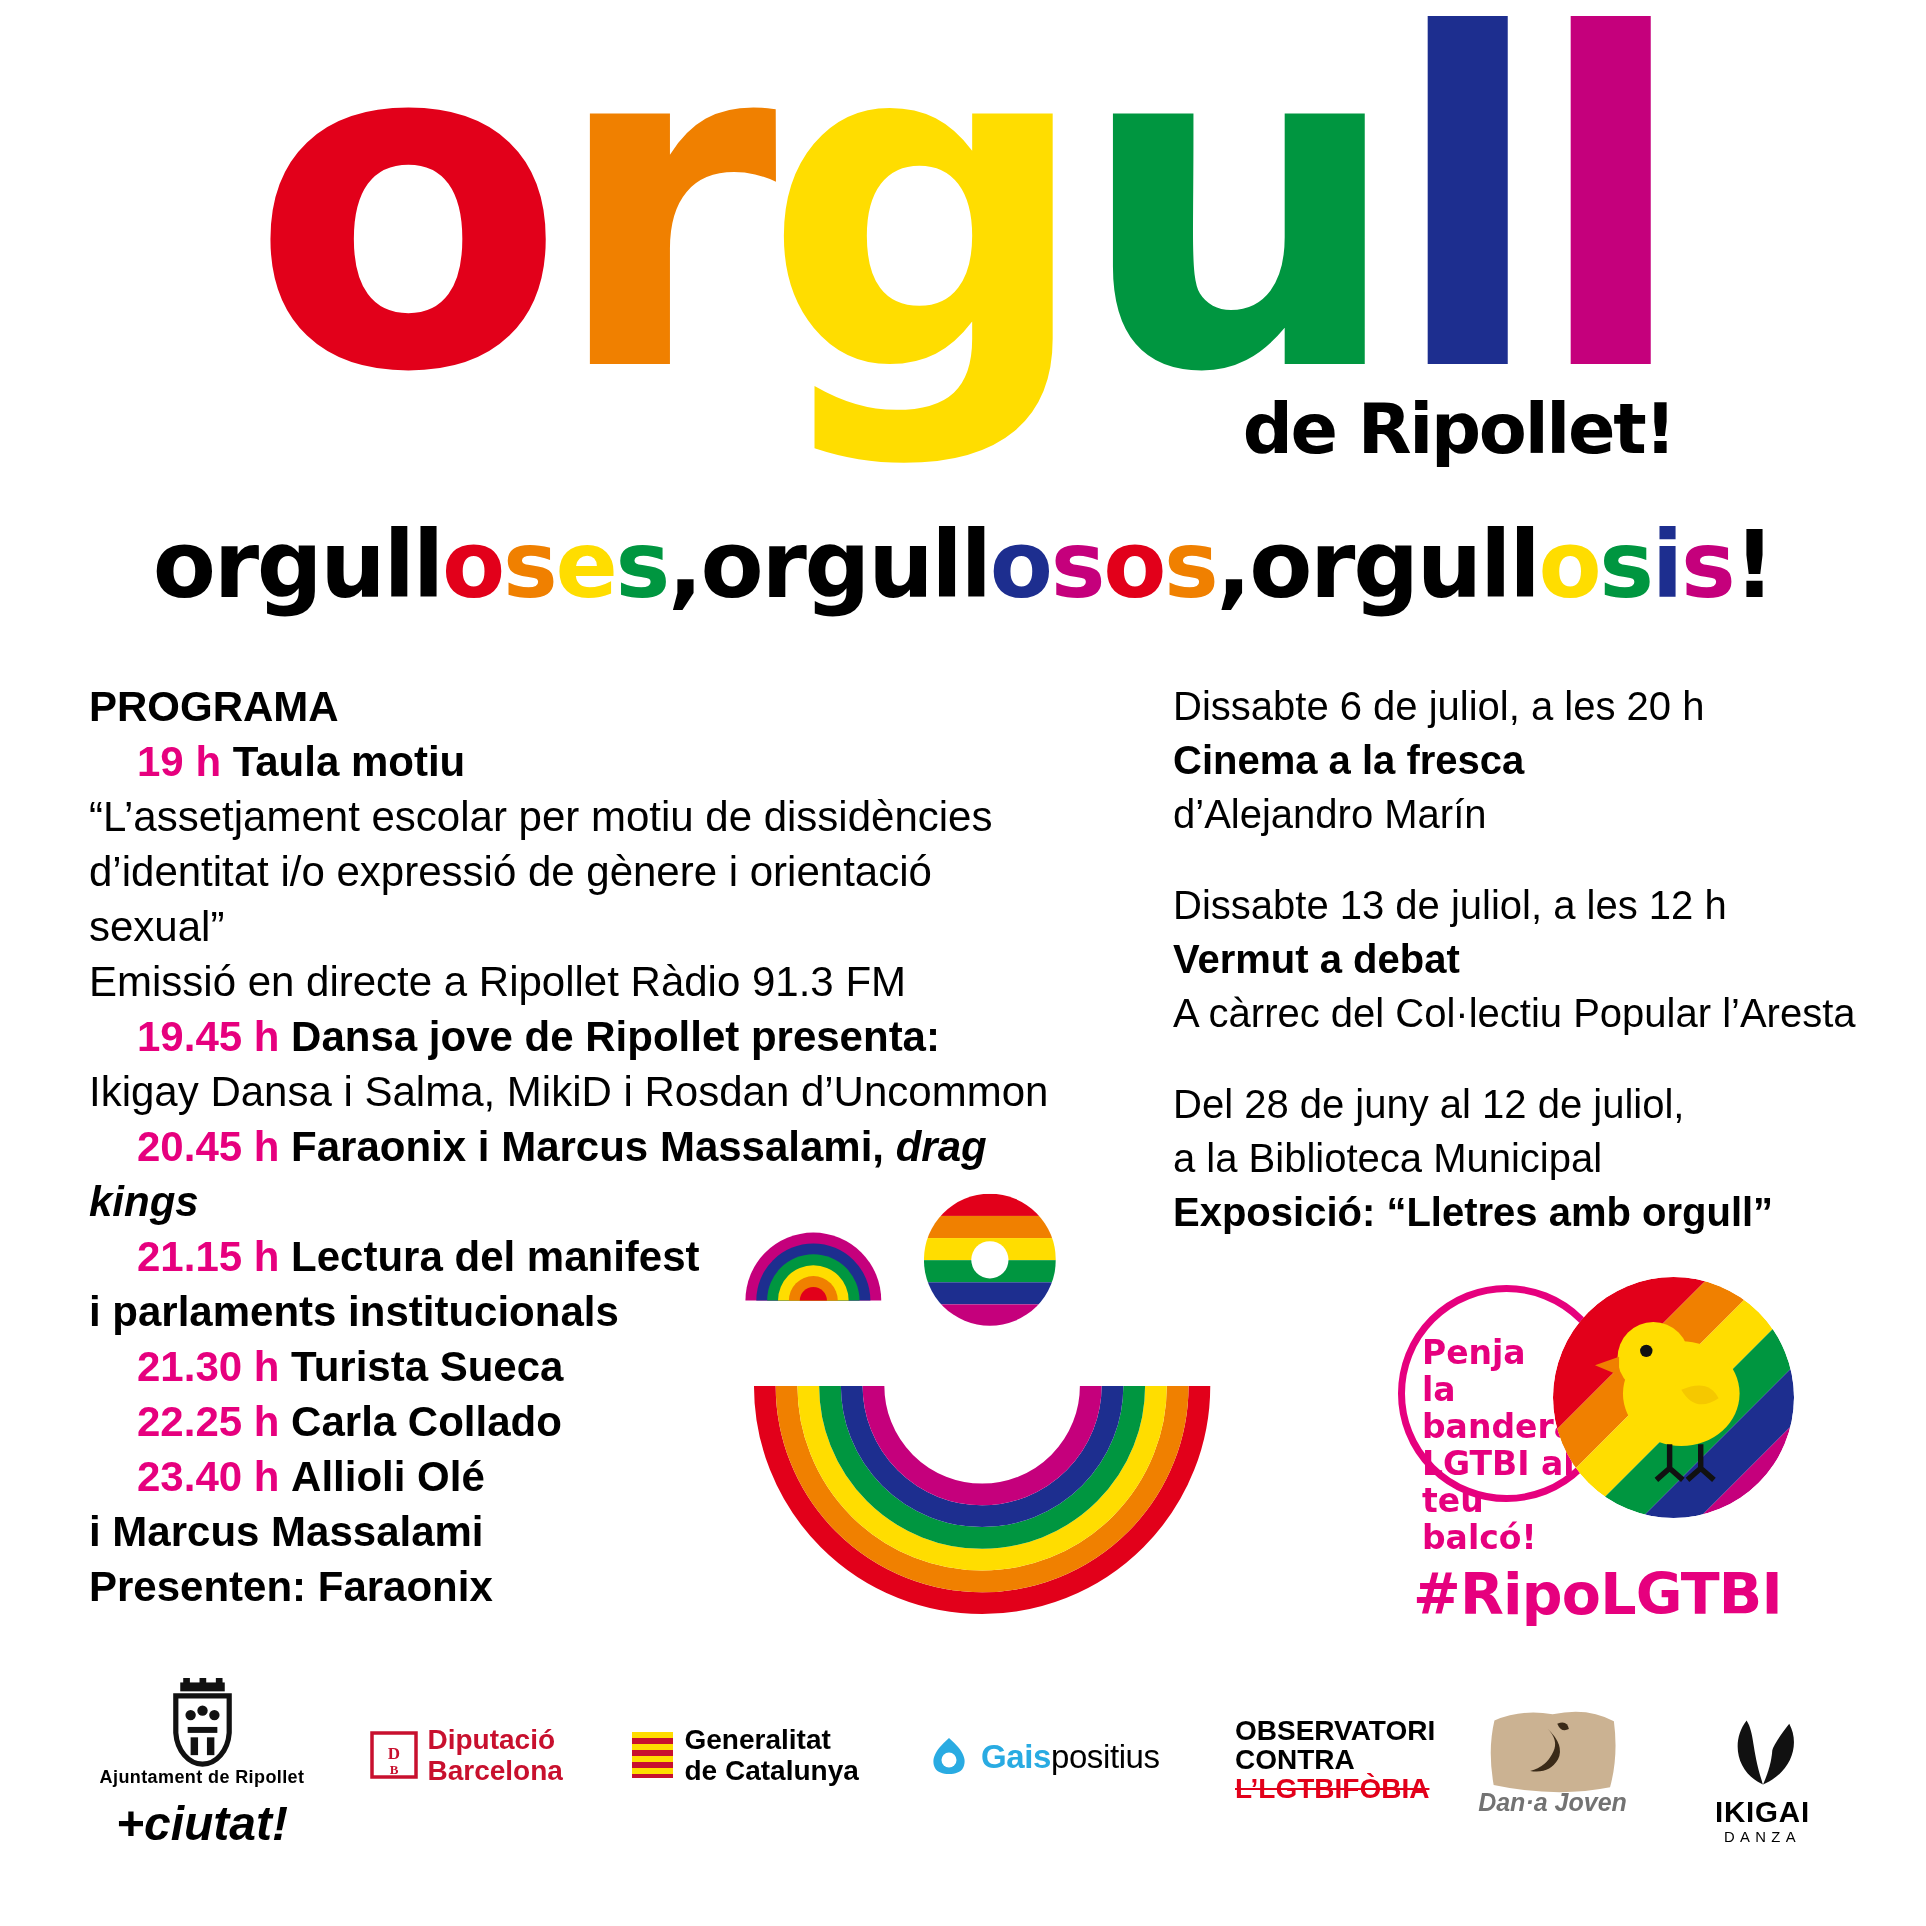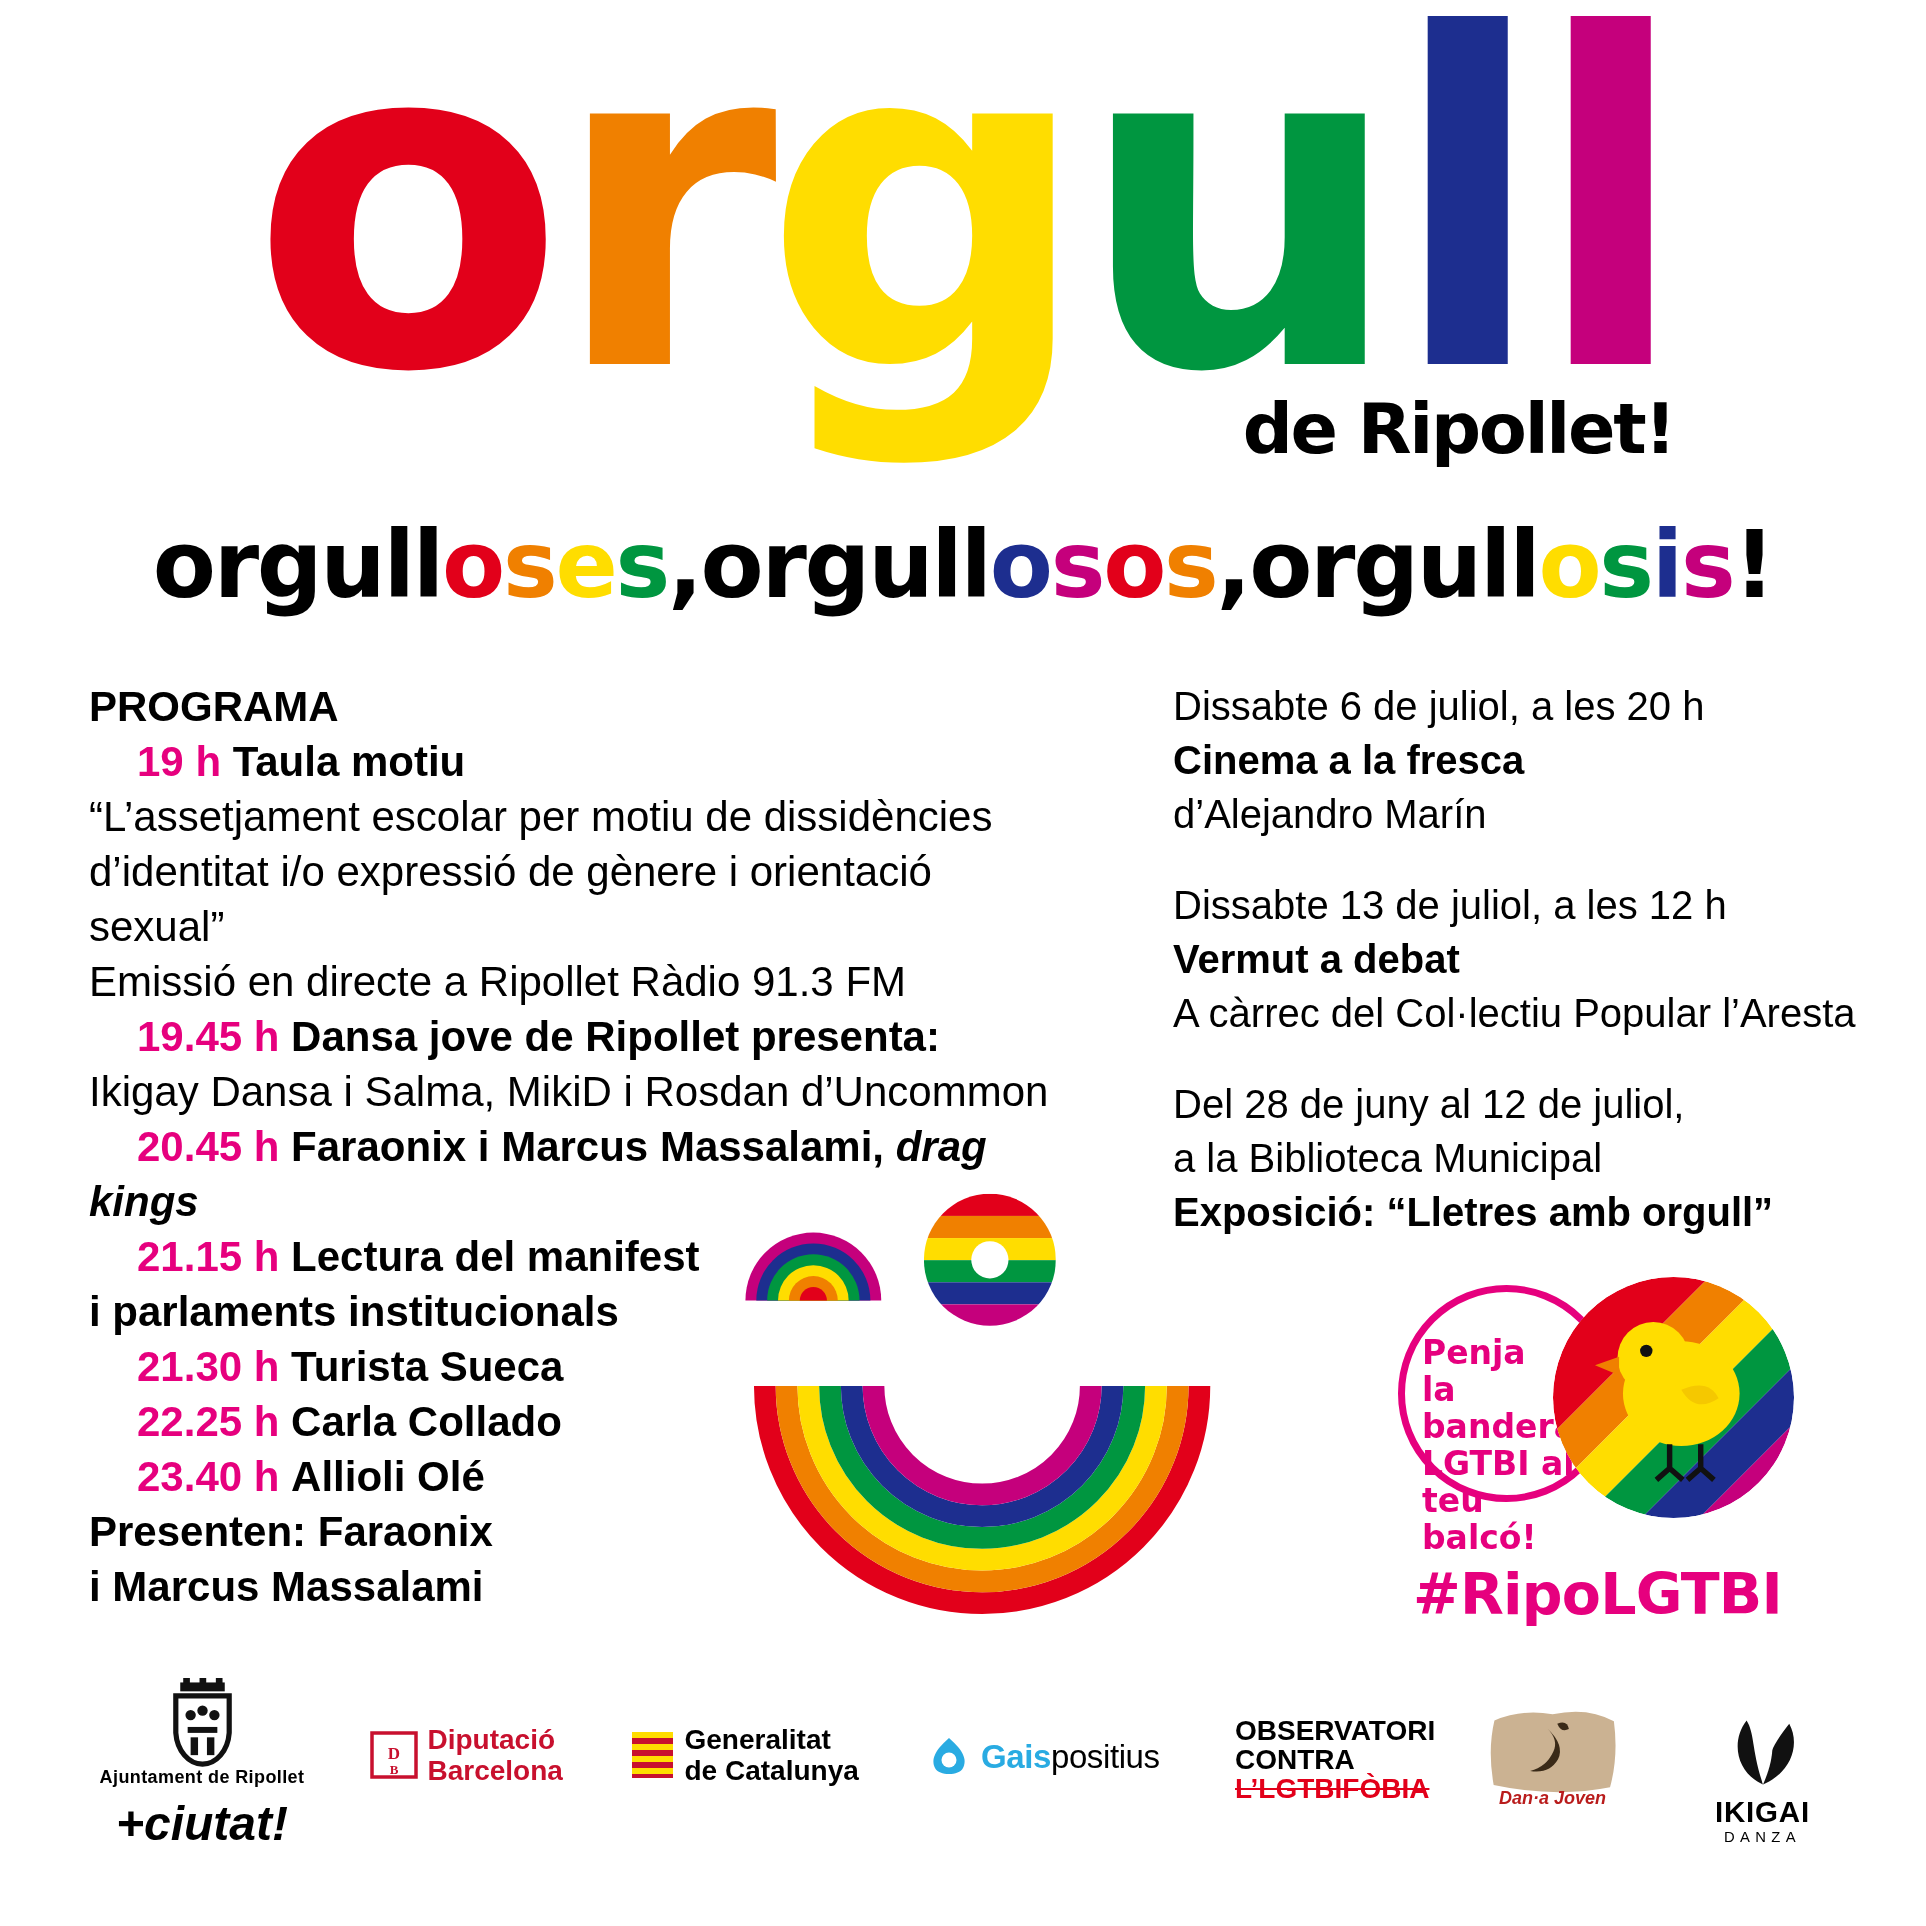--- a/index.html
+++ b/index.html
@@ -158,21 +158,21 @@
   .l7 { left: 1685px; top: 43px; width: 155px; }
 
   .dip-txt { color: #c8102e; font-weight: 700; font-size: 28px; line-height: 31px; text-align: left; }
   .gen-txt { color: #000; font-weight: 700; font-size: 28px; line-height: 31px; text-align: left; }
   .gais-txt { font-size: 33px; letter-spacing: -0.4px; }
   .gais-b { color: #29abe2; font-weight: 700; }
   .obs-txt { color: #000; font-weight: 700; font-size: 28px; line-height: 29px; text-align: left; }
   .obs-red { color: #e2001a; text-decoration: line-through; }
   .ikigai-txt { font-size: 29.5px; font-weight: 700; letter-spacing: 0.8px; }
   .ikigai-sub { font-size: 14.8px; letter-spacing: 5.4px; }
-  .danza-txt { font-size: 18px; font-style: italic; color: #b91c1c; font-weight: 700; }
+  .danza-txt { font-size: 25px; font-style: italic; color: #737373; font-weight: 700; }
 </style>
 </head>
 <body>
 
 <div class="title-wrap">
   <div class="big-title">
     <span style="color:#e2001a">o</span><span style="color:#f08000">r</span><span style="color:#ffdd00">g</span><span style="color:#009640">u</span><span style="color:#1d2e8f">l</span><span style="color:#c5007c">l</span>
   </div>
 </div>
 
@@ -216,22 +216,22 @@
   </div>
   <div class="line">
     <span class="magenta">22.25 h</span>
     <span class="b">Carla Collado</span>
   </div>
   <div class="line">
     <span class="magenta">23.40 h</span>
     <span class="b">Allioli Olé</span>
   </div>
 
+  <div class="line b">i Marcus Massalami</div>
   <div class="line b">Presenten: Faraonix</div>
-  <div class="line b">i Marcus Massalami</div>
 </div>
 
 <div class="col-right">
   <div>
     <div class="line">Dissabte 6 de juliol, a les 20 h</div>
     <div class="line b">Cinema a la fresca</div>
     <div class="line">d’Alejandro Marín</div>
   </div>
   <div class="gap"></div>
   <div>

